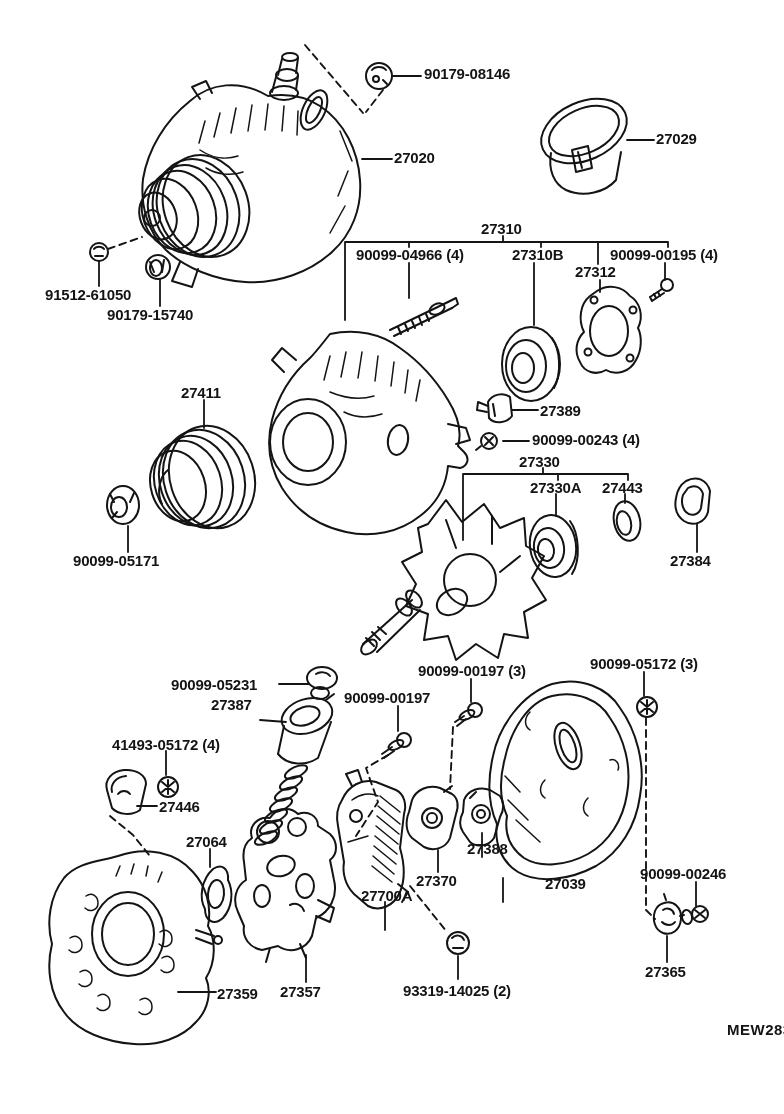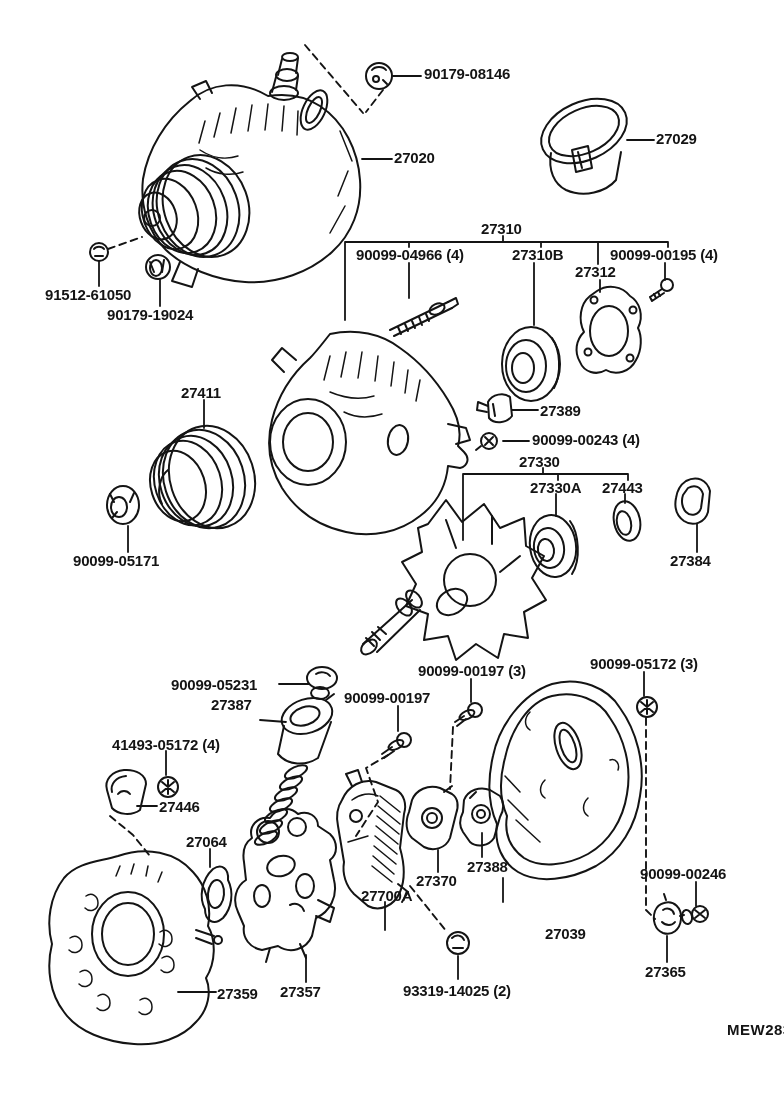--- a/index.html
+++ b/index.html
@@ -395,40 +395,40 @@
 
 <div class="lbl" style="left:424px;top:66px">90179-08146</div>
 <div class="lbl" style="left:394px;top:150px">27020</div>
 <div class="lbl" style="left:656px;top:131px">27029</div>
 <div class="lbl" style="left:481px;top:221px">27310</div>
 <div class="lbl" style="left:356px;top:247px">90099-04966 (4)</div>
 <div class="lbl" style="left:512px;top:247px">27310B</div>
 <div class="lbl" style="left:610px;top:247px">90099-00195 (4)</div>
 <div class="lbl" style="left:575px;top:264px">27312</div>
 <div class="lbl" style="left:45px;top:287px">91512-61050</div>
-<div class="lbl" style="left:107px;top:307px">90179-19024</div>
+<div class="lbl" style="left:107px;top:307px">90179-15740</div>
 <div class="lbl" style="left:181px;top:385px">27411</div>
 <div class="lbl" style="left:73px;top:553px">90099-05171</div>
 <div class="lbl" style="left:540px;top:403px">27389</div>
 <div class="lbl" style="left:532px;top:432px">90099-00243 (4)</div>
 <div class="lbl" style="left:519px;top:454px">27330</div>
 <div class="lbl" style="left:530px;top:480px">27330A</div>
 <div class="lbl" style="left:602px;top:480px">27443</div>
 <div class="lbl" style="left:670px;top:553px">27384</div>
 <div class="lbl" style="left:418px;top:663px">90099-00197 (3)</div>
 <div class="lbl" style="left:590px;top:656px">90099-05172 (3)</div>
 <div class="lbl" style="left:171px;top:677px">90099-05231</div>
 <div class="lbl" style="left:344px;top:690px">90099-00197</div>
 <div class="lbl" style="left:211px;top:697px">27387</div>
 <div class="lbl" style="left:112px;top:737px">41493-05172 (4)</div>
 <div class="lbl" style="left:159px;top:799px">27446</div>
 <div class="lbl" style="left:186px;top:834px">27064</div>
 <div class="lbl" style="left:416px;top:873px">27370</div>
-<div class="lbl" style="left:467px;top:859px">27388</div>
-<div class="lbl" style="left:545px;top:926px">27039</div>
+<div class="lbl" style="left:467px;top:841px">27388</div>
+<div class="lbl" style="left:545px;top:876px">27039</div>
 <div class="lbl" style="left:640px;top:866px">90099-00246</div>
 <div class="lbl" style="left:361px;top:888px">27700A</div>
 <div class="lbl" style="left:645px;top:964px">27365</div>
 <div class="lbl" style="left:217px;top:986px">27359</div>
 <div class="lbl" style="left:280px;top:984px">27357</div>
 <div class="lbl" style="left:403px;top:983px">93319-14025 (2)</div>
 <div class="lbl code" style="left:695px;top:1022px">MEW283</div>
 
 </div>
 

